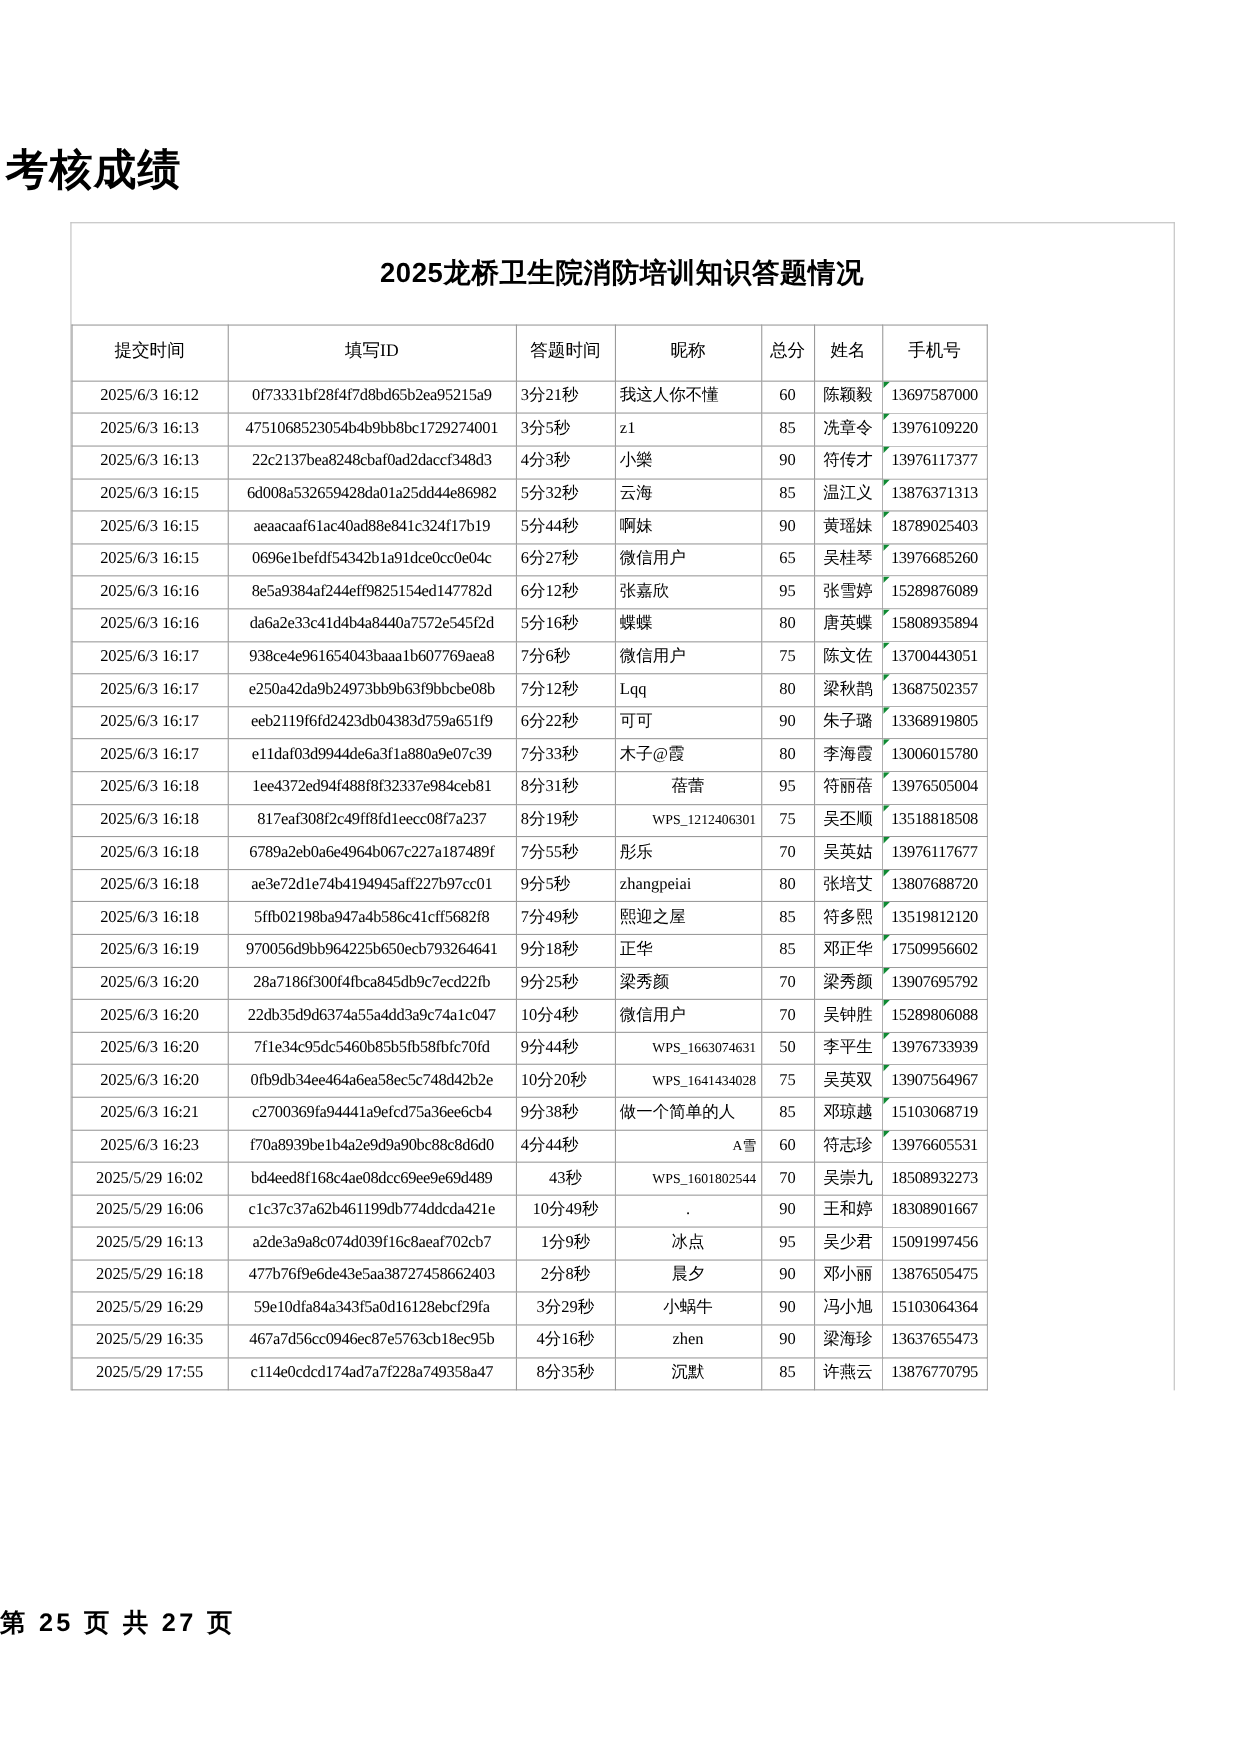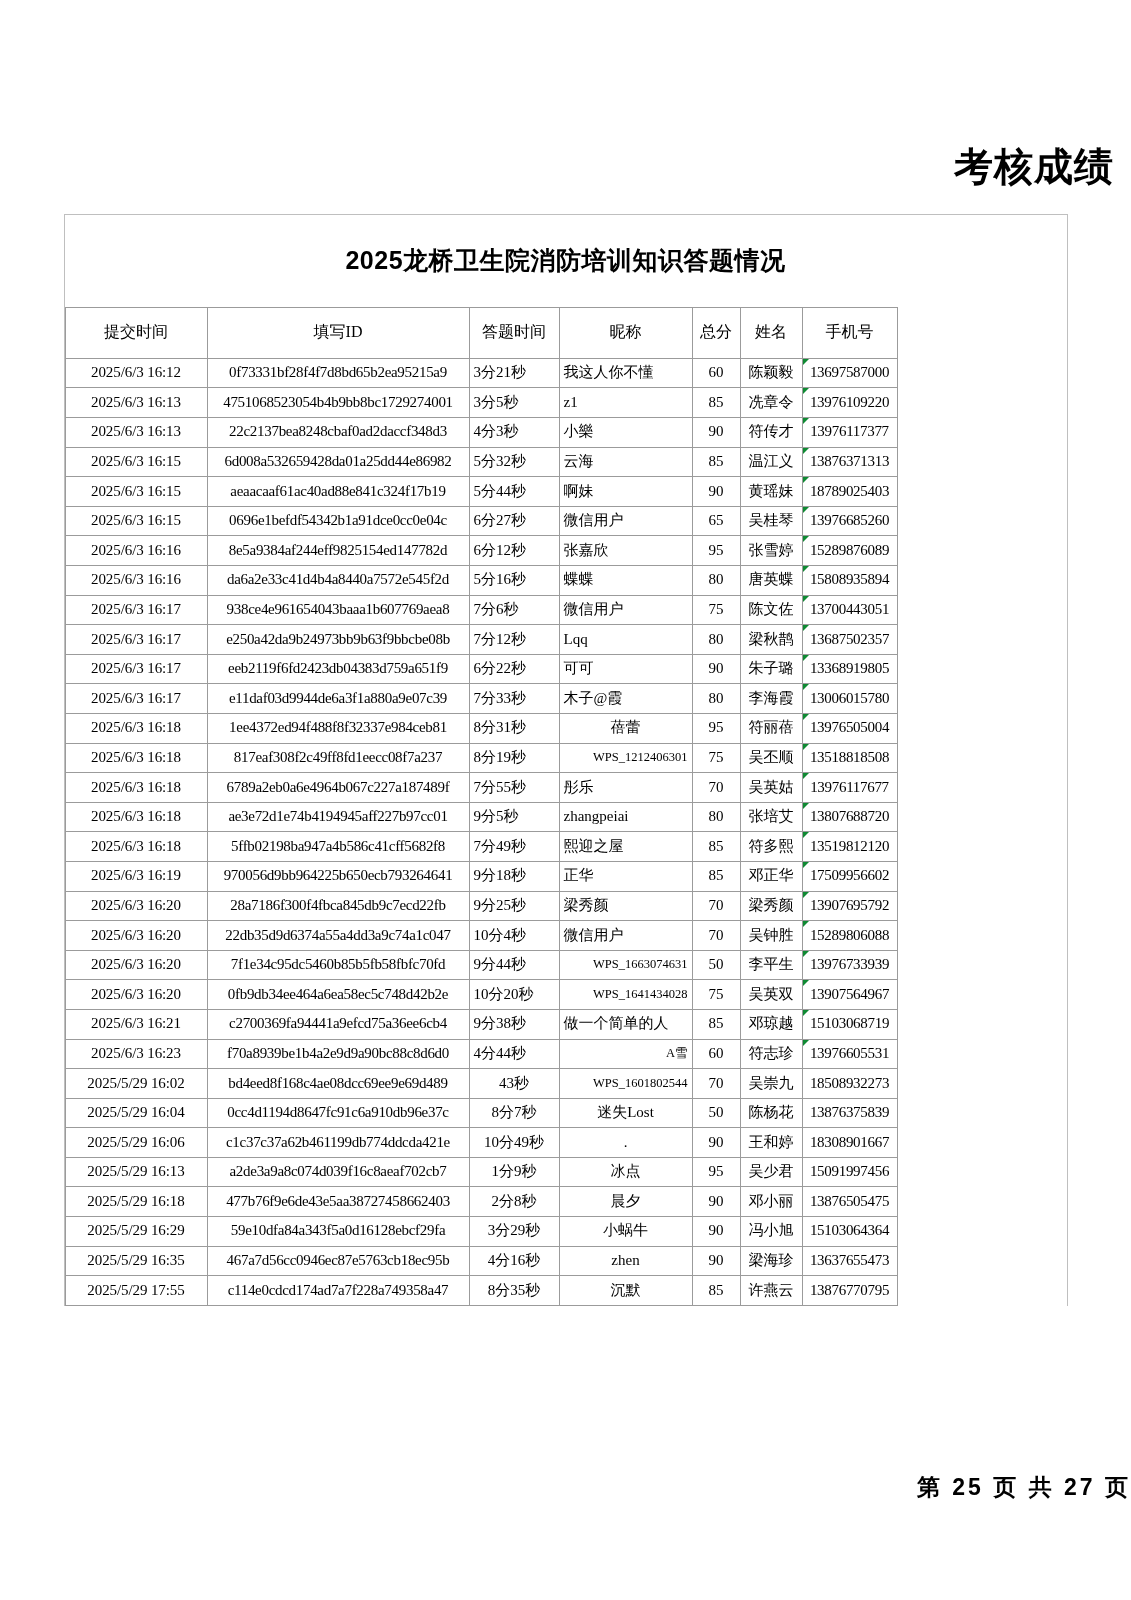--- a/index.html
+++ b/index.html
@@ -19,26 +19,26 @@
   .page {
     width: 1131px;
     height: 1600px;
     box-sizing: border-box;
     padding: 0;
     position: relative;
   }
 
   
   .doc-title {
-    text-align: right;
+    text-align: left;
     font-family: "Liberation Sans", "DejaVu Sans", sans-serif;
     font-weight: bold;
     font-size: 39px;
     letter-spacing: 1px;
-    margin: 17px;
+    margin: 5px;
     padding-top: 128px;
     line-height: 1.15;
   }
 
   
   .sheet {
     margin: 24px auto 0 auto;
     width: 1004px;
     border: 1px solid #bfbfbf;
     border-bottom: none;
@@ -115,21 +115,21 @@
     border-top: 6px solid #0f8a33;
     border-right: 6px solid transparent;
   }
 
   
   .page-footer {
     position: absolute;
     left: 0;
     right: 0;
     top: 1455px;
-    text-align: right;
+    text-align: left;
     font-family: "Liberation Sans", "DejaVu Sans", sans-serif;
     font-weight: bold;
     font-size: 23px;
     letter-spacing: 3px;
   }
 </style>
 </head>
 <body>
 
 <div class="page">
@@ -381,29 +381,20 @@
           <tr>
             <td class="time">2025/5/29  16:02</td>
             <td class="id">bd4eed8f168c4ae08dcc69ee9e69d489</td>
             <td class="dur ctr">43秒</td>
             <td class="nick ctr small">WPS_1601802544</td>
             <td class="score">70</td>
             <td class="name">吴崇九</td>
             <td class="phone">18508932273</td>
           </tr>
           <tr>
-            <td class="time">2025/5/29  16:04</td>
-            <td class="id">0cc4d1194d8647fc91c6a910db96e37c</td>
-            <td class="dur ctr">8分7秒</td>
-            <td class="nick ctr">迷失Lost</td>
-            <td class="score">50</td>
-            <td class="name">陈杨花</td>
-            <td class="phone">13876375839</td>
-          </tr>
-          <tr>
             <td class="time">2025/5/29  16:06</td>
             <td class="id">c1c37c37a62b461199db774ddcda421e</td>
             <td class="dur ctr">10分49秒</td>
             <td class="nick ctr">.</td>
             <td class="score">90</td>
             <td class="name">王和婷</td>
             <td class="phone">18308901667</td>
           </tr>
           <tr>
             <td class="time">2025/5/29  16:13</td>

